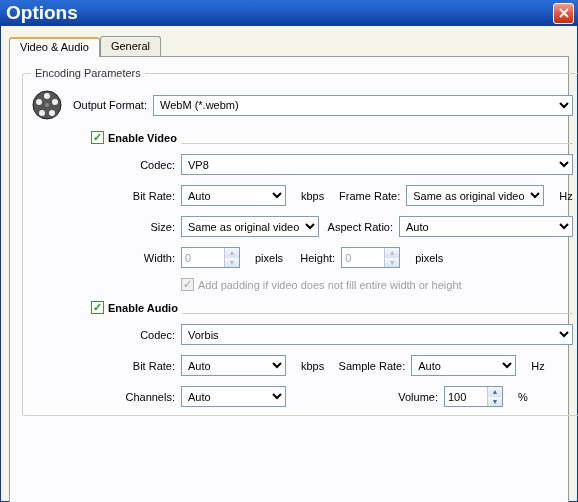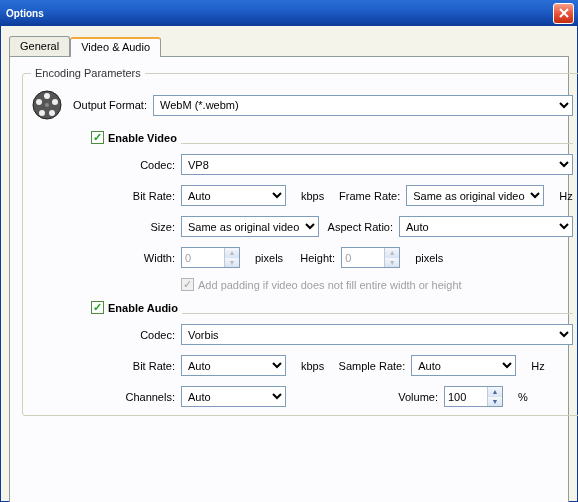--- a/index.html
+++ b/index.html
@@ -15,21 +15,21 @@
   height: 26px;
   background: linear-gradient(to bottom, #2a6dd5 0%, #1f5fc9 40%, #0d3b9a 100%);
   display: flex;
   align-items: center;
   padding: 0 4px 0 6px;
   justify-content: space-between;
 }
 .titlebar-text {
   color: #fff;
   font-weight: bold;
-  font-size: 10px;
+  font-size: 19px;
 }
 .close-btn {
   width: 21px;
   height: 21px;
   background: linear-gradient(to bottom, #f89e8a 0%, #e8533c 50%, #c32d0f 100%);
   border: 1px solid #fff;
   border-radius: 3px;
   display: flex;
   align-items: center;
   justify-content: center;
@@ -187,22 +187,22 @@
   <div class="close-btn">
     <svg width="10" height="10" viewBox="0 0 10 10">
         <path d="M1 1 L9 9 M9 1 L1 9" stroke="#fff" stroke-width="2"></path>
       </svg>
   </div>
 </div>
 
 <div class="client">
 
   <div class="tabs">
+    <div class="tab active">Video &amp; Audio</div>
     <div class="tab inactive">General</div>
-    <div class="tab active">Video &amp; Audio</div>
   </div>
 
   <div class="panel">
     <fieldset>
       <legend>Encoding Parameters</legend>
 
       <div class="row">
         <div class="film-icon">
           <svg width="32" height="32" viewBox="0 0 32 32">
             <circle cx="16" cy="16" r="14" fill="#555" stroke="#222" stroke-width="1"></circle>

